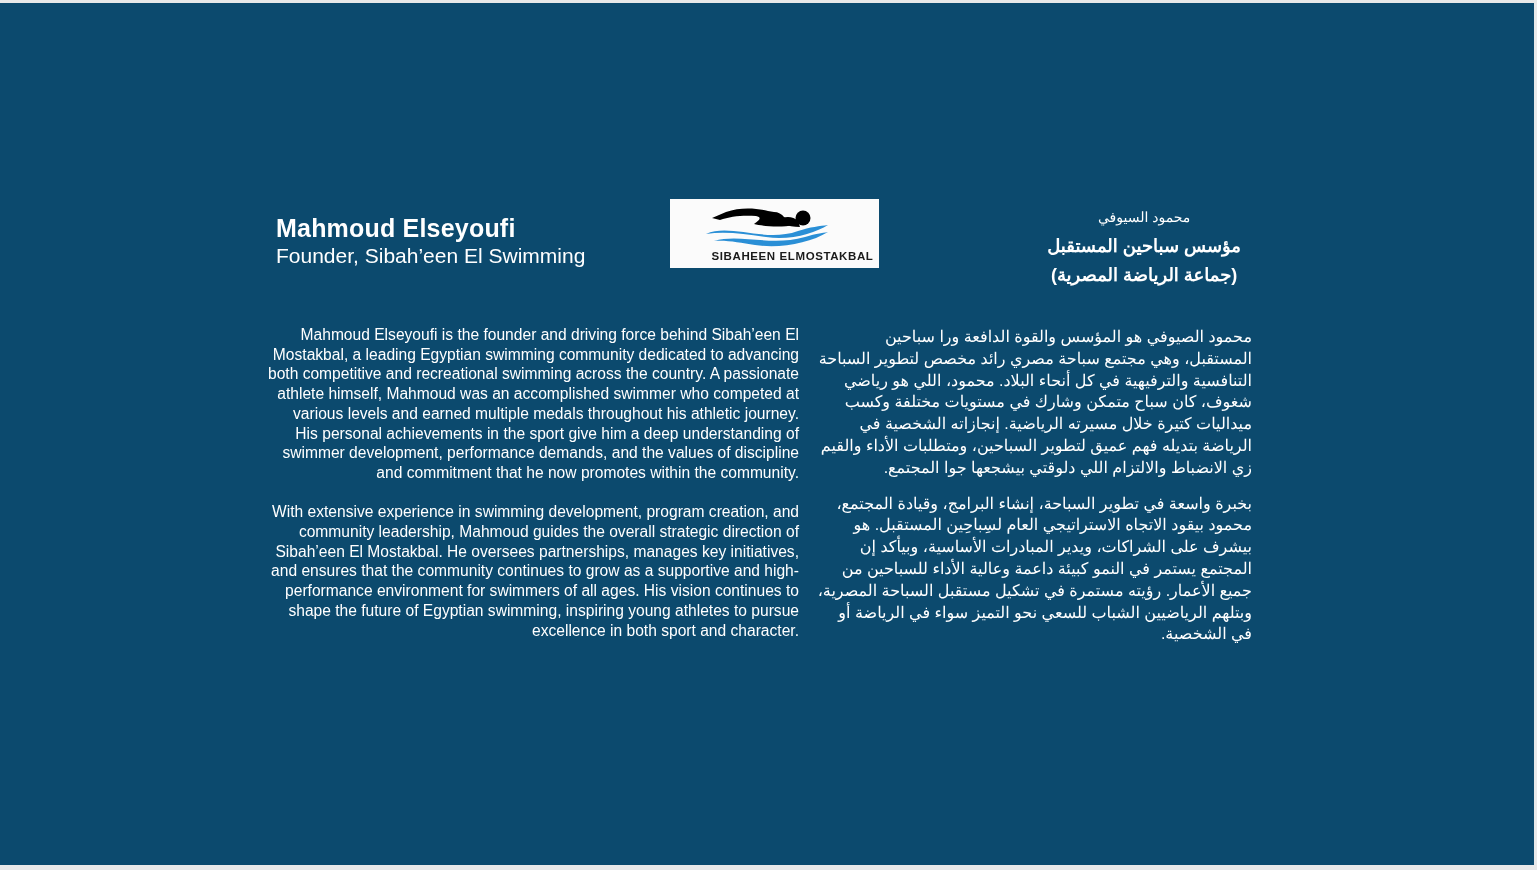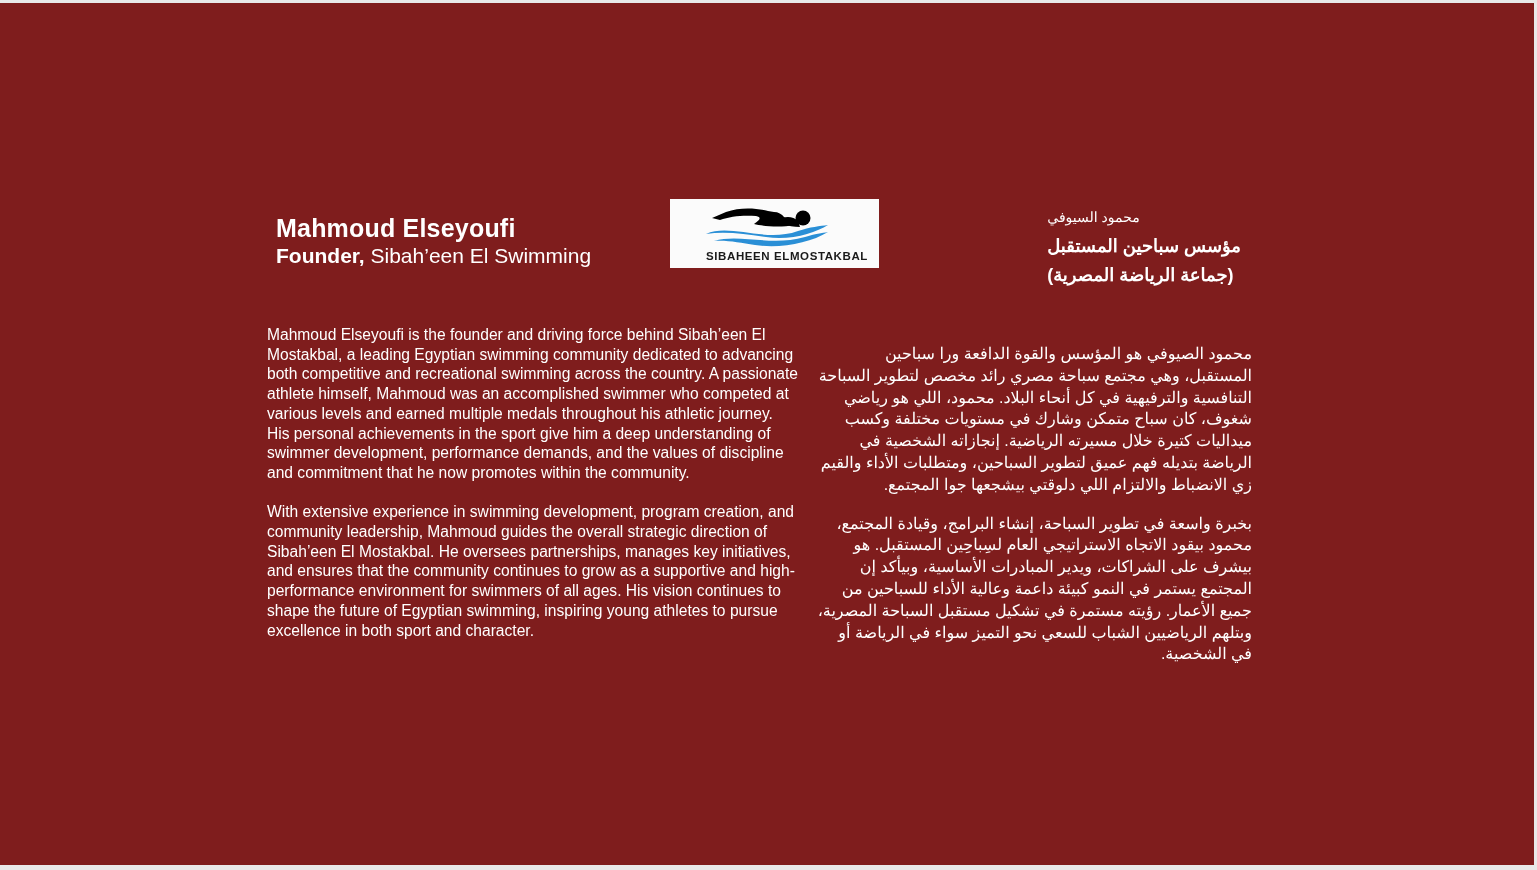--- a/index.html
+++ b/index.html
@@ -4,52 +4,52 @@
   <style>
     html, body { margin: 0; padding: 0; }
     body {
       width: 1537px; height: 870px; overflow: hidden;
       background: #e9e9e9;
       font-family: "Liberation Sans", sans-serif;
     }
     .slide {
       position: absolute; left: 0; top: 3px;
       width: 1534px; height: 862px;
-      background: #7f1d1d;
+      background: #0c4a6e;
       color: #fff;
     }
     .en-header { position: absolute; left: 276px; top: 210px; }
     .en-name { font-size: 25px; font-weight: bold; line-height: 30px; letter-spacing: 0.2px; }
     .en-role, .en-org2 { font-size: 21px; line-height: 26px; }
-    .en-role b { font-weight: bold; margin-top: 32px; }
+    .en-role b { font-weight: normal; margin-top: 32px; }
     .logo {
       position: absolute; left: 670px; top: 196px; width: 209px; height: 69px;
       background: #fbfbfb;
     }
     .logo svg { position: absolute; left: 0; top: 0; }
     .logo-text {
-      position: absolute; left: 0; right: 0; top: 51px; text-align: left;
+      position: absolute; left: 0; right: 0; top: 51px; text-align: center;
       font-size: 11.5px; font-weight: bold; color: #1a1a1a; letter-spacing: 0.6px; padding-left: 36px;
     }
     .ar-header {
-      position: absolute; right: 293px; top: 200px; direction: rtl; text-align: left;
+      position: absolute; right: 293px; top: 200px; direction: rtl; text-align: center;
       font-size: 14px; line-height: 29px;
     }
     .ar-header .bold { font-weight: bold; font-size: 18px; }
     .en-body {
       position: absolute; left: 267px; top: 322px; width: 532px;
       font-size: 15.6px; line-height: 19.7px;
     }
-    .en-body p { margin: 0 0 19.7px 0; }
+    .en-body p { margin: 0 0 19.7px 0; text-align: right; }
     .ar-body {
       position: absolute; left: 816px; top: 323px; width: 436px;
       direction: rtl; text-align: right;
       font-size: 16px; line-height: 21.8px;
     }
-    .ar-body p { margin: 17px 0 14px 0; }
+    .ar-body p { margin: 0 0 14px 0; }
   </style>
 </head>
 <body>
 
 <div class="slide">
 
   <div class="en-header">
     <div class="en-name">Mahmoud Elseyoufi</div>
     <div class="en-role"><b>Founder,</b><span> Sibah’een El Swimming</span></div>
   </div>

